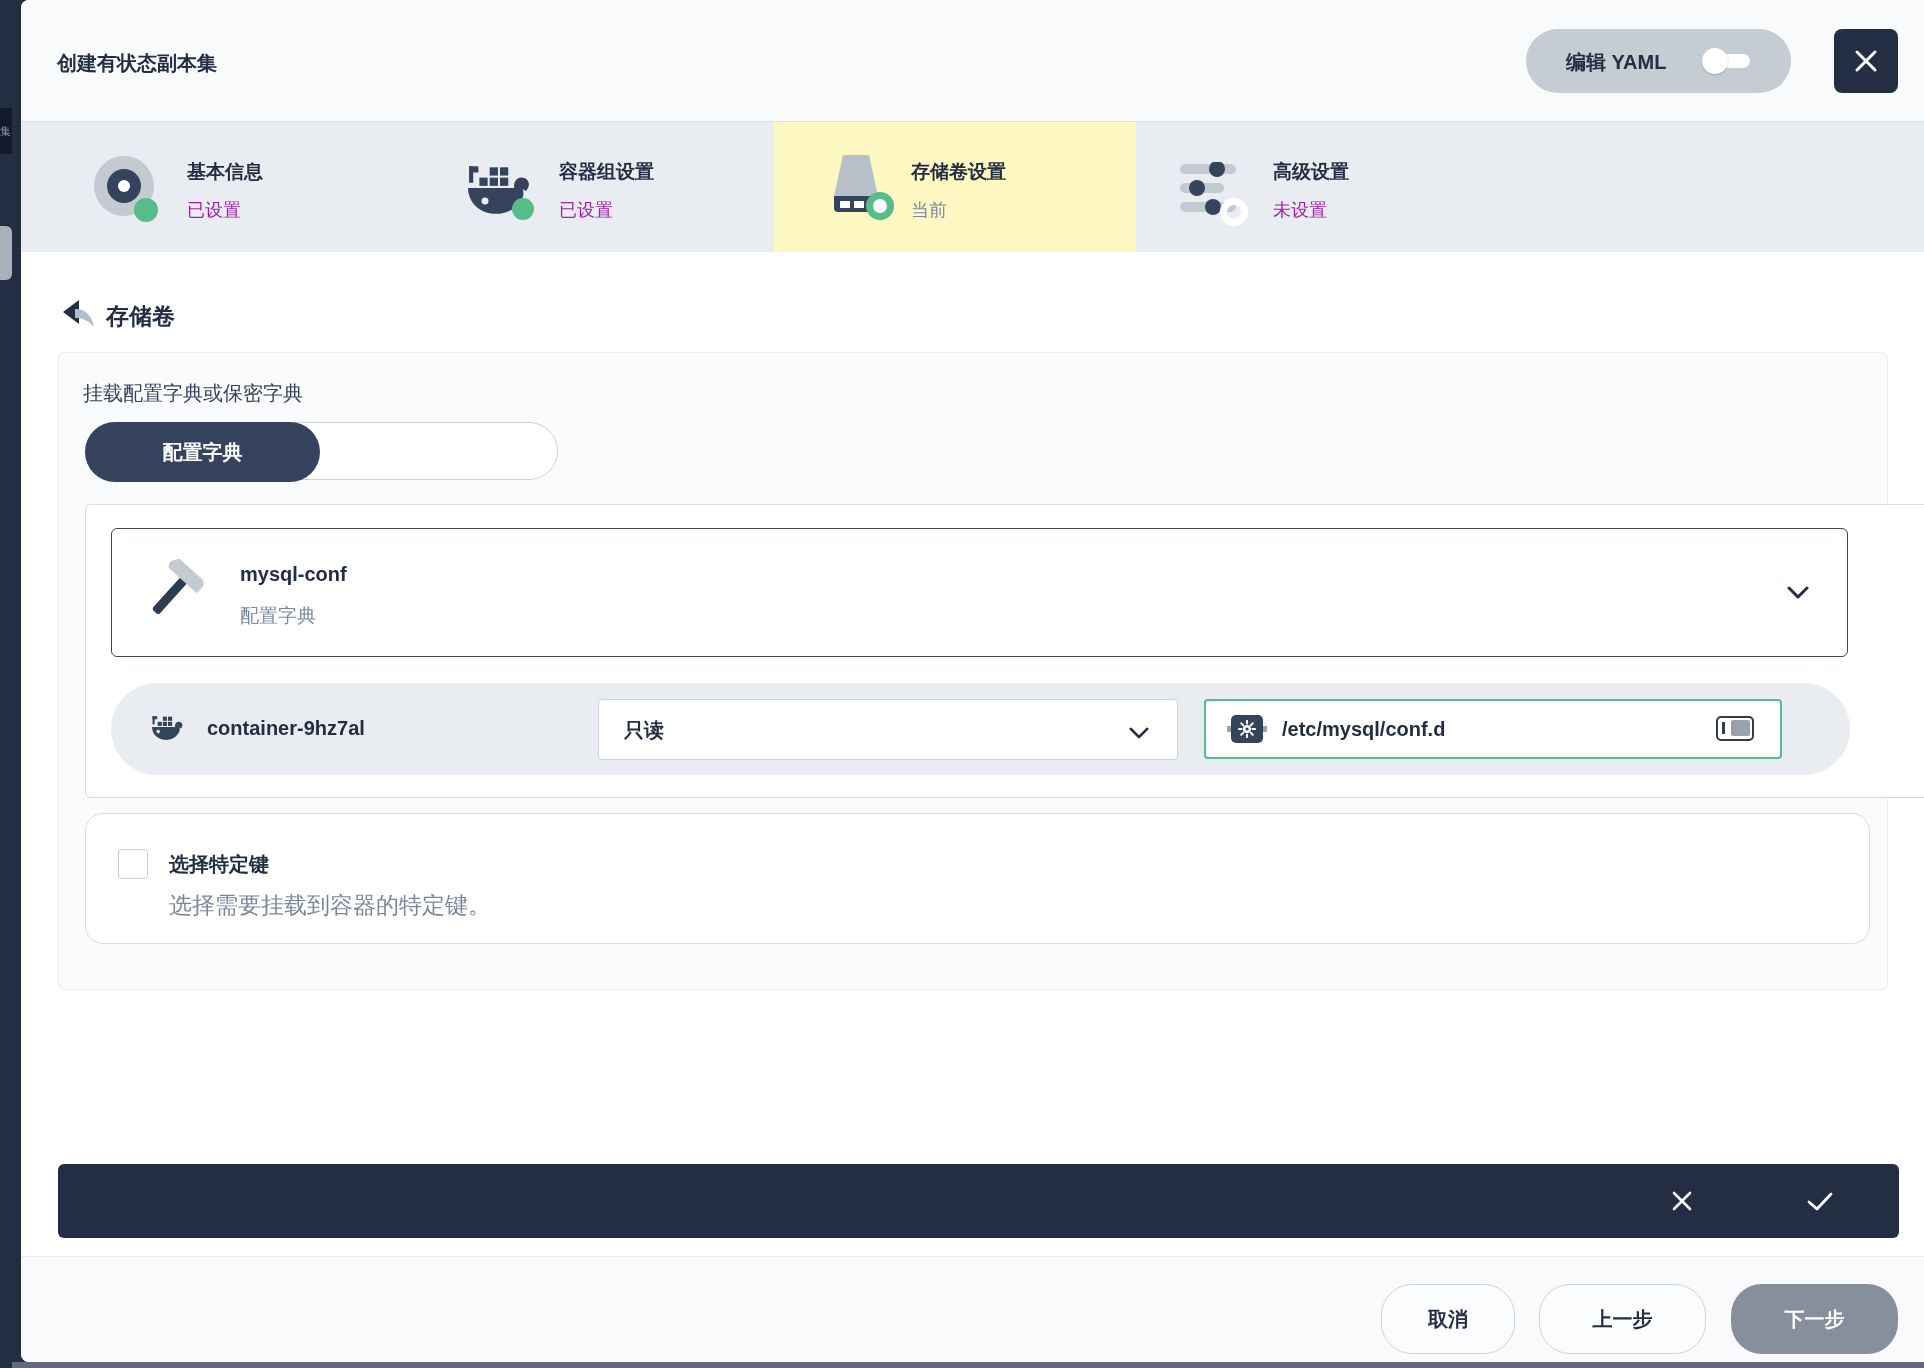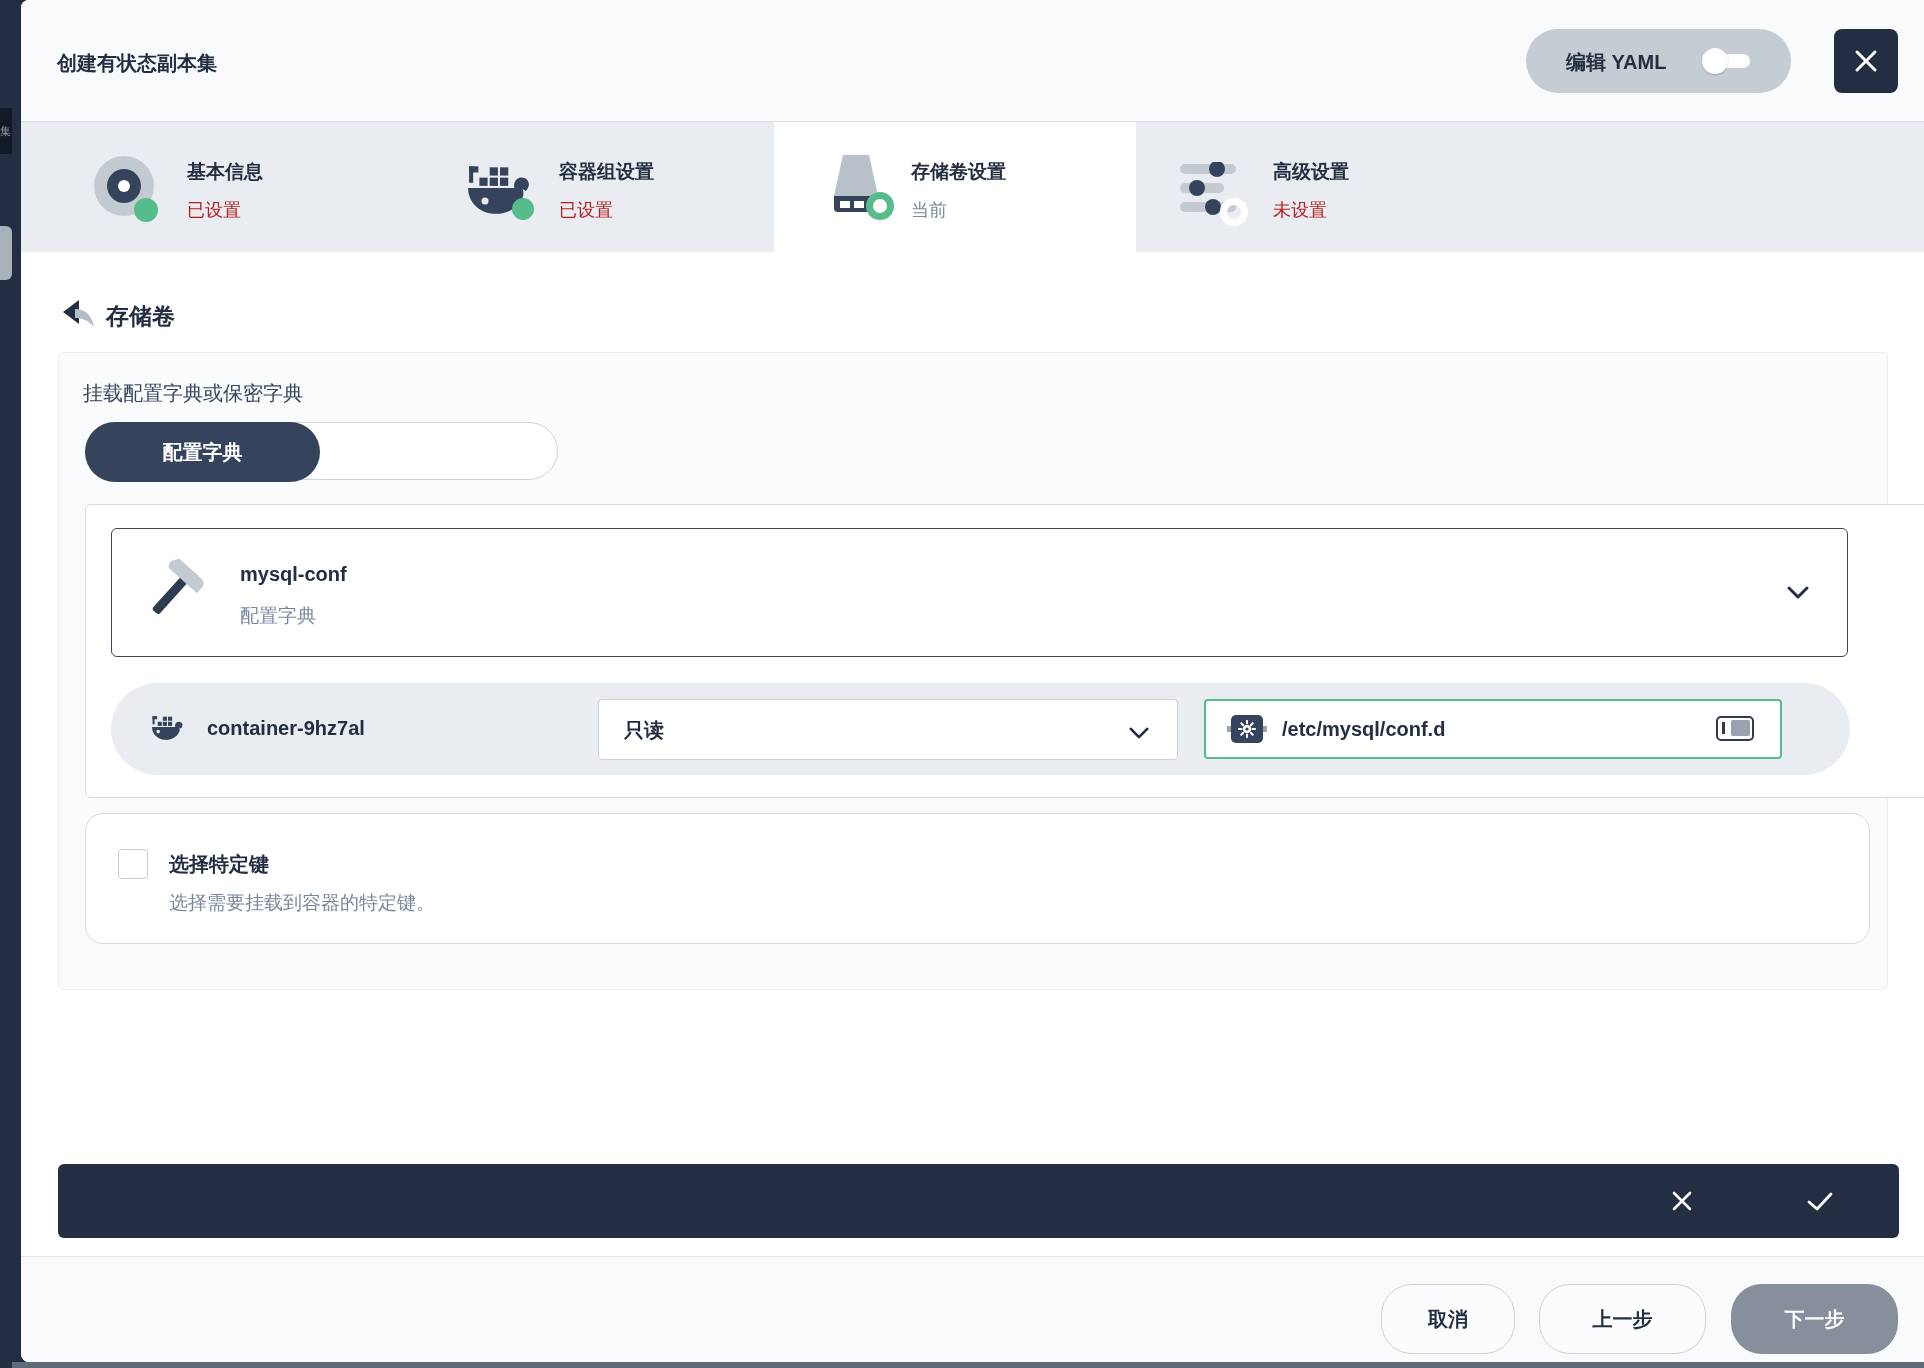--- a/index.html
+++ b/index.html
@@ -21,24 +21,24 @@
   .yaml-pill { left:1505px; top:29px; width:265px; height:64px; border-radius:32px; background:#c6ccd3; cursor:pointer; }
   .yaml-label { left:40px; top:20px; font-size:20px; font-weight:700; color:#242e42; }
   .toggle-wrap { left:176px; top:0; width:70px; height:64px; }
   .toggle-track { left:10px; top:25px; width:38px; height:14px; border-radius:7px; background:#ffffff; }
   .toggle-knob { left:0; top:19px; width:26px; height:26px; border-radius:50%; background:#ffffff; box-shadow:0 1px 2px rgba(36,46,66,.25); }
   .close-btn { left:1813px; top:29px; width:64px; height:64px; border-radius:8px; background:#242e42; display:flex; align-items:center; justify-content:center; cursor:pointer; }
 
   
   .steps-bar { left:0; top:122px; width:100%; height:130px; background:#e9edf1; }
   .step-cell { top:0; width:362px; height:130px; }
-  .step-cell.active { background:#ffffff; }
+  .step-cell.active { background:#fef9c3; }
   .step-icon { left:44px; top:34px; width:70px; height:66px; }
   .step-title { left:137px; top:37px; font-size:19px; font-weight:700; color:#242e42; }
-  .step-status { left:137px; top:76px; font-size:18px; color:#b91c1c; }
+  .step-status { left:137px; top:76px; font-size:18px; color:#a21caf; }
   .step-status.current { color:#79879c; }
   .badge-dot { position:absolute; border-radius:50%; background:#55bc8a; }
   .badge-ring-green { position:absolute; width:28px; height:28px; border-radius:50%; border:7px solid #55bc8a; background:#fff; }
   .badge-ring-white { position:absolute; width:28px; height:28px; border-radius:50%; border:7px solid #ffffff; background:transparent; }
   .disc-outer { width:60px; height:60px; border-radius:50%; background:#c3cad1; position:relative; }
   .disc-mid { position:absolute; left:13px; top:13px; width:34px; height:34px; border-radius:50%; background:#36435c; }
   .disc-core { position:absolute; left:24px; top:24px; width:12px; height:12px; border-radius:50%; background:#ffffff; }
 
   
   .back-arrow { left:41px; top:300px; width:34px; height:30px; cursor:pointer; }
@@ -67,21 +67,21 @@
   .gear-badge { left:25px; top:14px; width:32px; height:28px; background:#36435c; border-radius:5px; display:flex; align-items:center; justify-content:center; }
   .gear-tick { position:absolute; background:#9aa4b0; }
   .path-input { left:76px; top:0; width:380px; height:56px; border:none; outline:none; background:transparent; font-family:"Liberation Sans",sans-serif; font-size:20px; font-weight:700; color:#242e42; }
   .tpl-icon { right:26px; top:15px; width:38px; height:25px; border:2.5px solid #323b4c; border-radius:5px; background:#ffffff; }
   .tpl-tick { position:absolute; left:4px; top:4px; width:3px; height:12px; background:#323b4c; }
   .tpl-block { position:absolute; right:2px; top:2px; width:19px; height:16px; background:#99a1ad; border-radius:2px; }
 
   .keys-card { left:26px; top:460px; width:1785px; height:131px; background:#ffffff; border:1px solid #d5dbe1; border-radius:18px; }
   .checkbox { left:32px; top:35px; width:30px; height:30px; border:1.5px solid #c6cdd6; border-radius:4px; background:#ffffff; cursor:pointer; }
   .keys-title { left:83px; top:37px; font-size:20px; font-weight:700; color:#242e42; }
-  .keys-desc { left:83px; top:76px; font-size:19px; color:#79879c; }
+  .keys-desc { left:83px; top:76px; font-size:23px; color:#79879c; }
 
   .dark-bar { left:37px; top:1164px; width:1841px; height:74px; background:#242e42; border-radius:6px; }
   .bar-x { left:1612px; top:25px; cursor:pointer; }
   .bar-check { left:1748px; top:27px; cursor:pointer; }
 
   .mfooter { left:0; top:1256px; width:100%; height:106px; background:#f9fafb; border-top:1px solid #e7ebef; }
   .btn { top:1284px; height:70px; border-radius:31px; display:flex; align-items:center; justify-content:center; font-size:20px; font-weight:600; cursor:pointer; }
   .btn-cancel { left:1360px; width:134px; background:#fbfcfd; border:1px solid #ccd3db; color:#242e42; }
   .btn-prev { left:1518px; width:167px; background:#fbfcfd; border:1px solid #ccd3db; color:#242e42; }
   .btn-next { left:1710px; width:167px; background:#878f9d; color:#ffffff; font-weight:700; }

